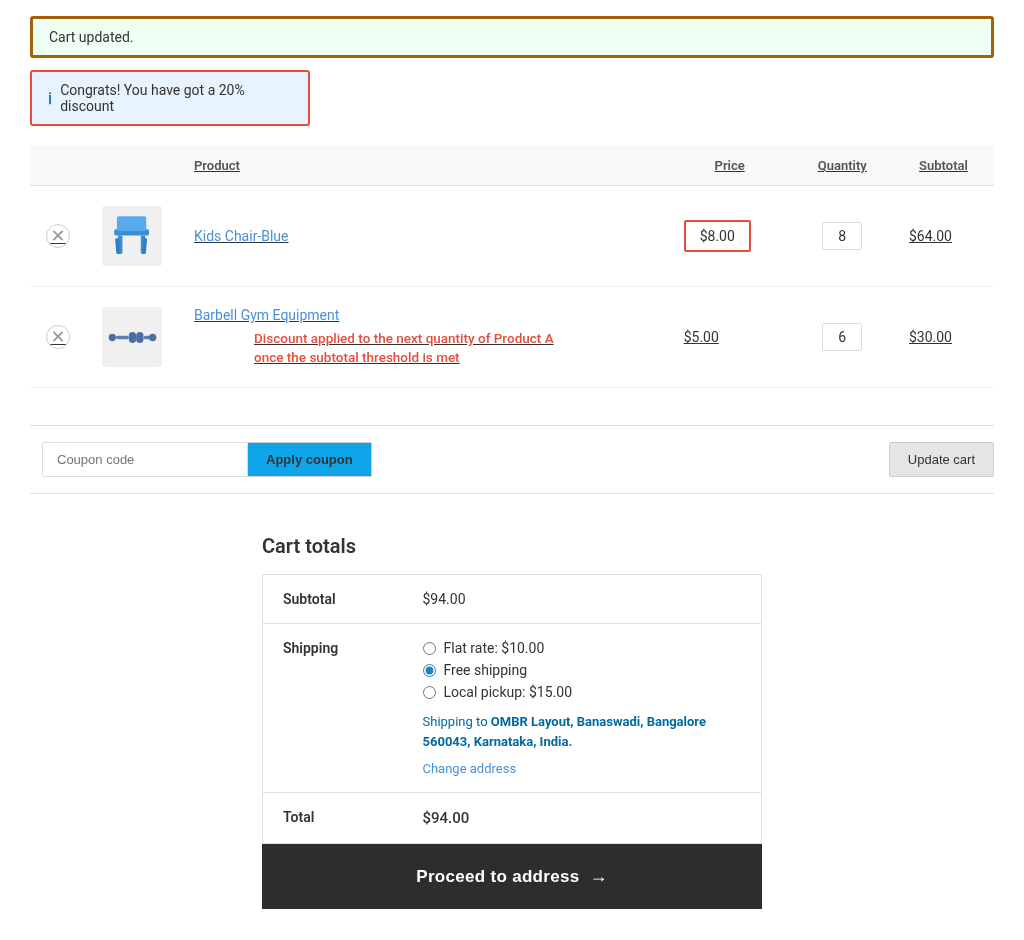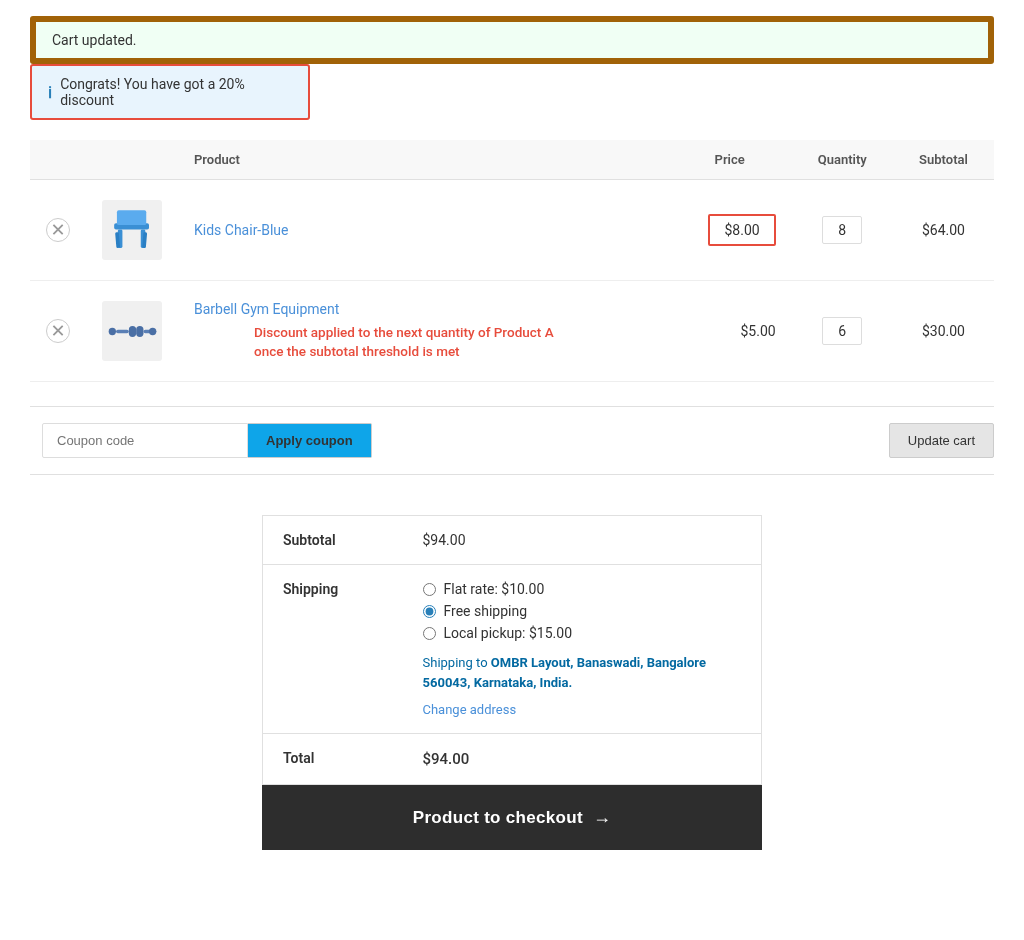--- a/index.html
+++ b/index.html
@@ -11,23 +11,23 @@
     }
     .page-wrapper {
       max-width: 1024px;
       margin: 0 auto;
       padding: 16px 30px;
     }
 
     
     .cart-updated-banner {
       background: #f0fff4;
-      border: 6px solid #a16207;
+      border: 3px solid #a16207;
       padding: 10px 16px;
-      margin-bottom: 0;
+      margin-bottom: 12px;
       border-radius: 3px;
       color: #333;
     }
 
     
     .discount-notice {
       background: #e8f4fd;
       border: 2px solid #e74c3c;
       padding: 10px 16px;
       margin-bottom: 20px;
@@ -42,21 +42,22 @@
     .discount-notice .info-icon {
       color: #2980b9;
       font-size: 16px;
       font-weight: bold;
     }
 
     
     .cart-table {
       width: 100%;
       border-collapse: collapse;
-      margin-bottom: 24px;
+      margin-bottom: 37px;
+      text-decoration: underline;
     }
     .cart-table thead tr {
       background: #f8f8f8;
     }
     .cart-table thead th {
       padding: 12px 16px;
       text-align: left;
       font-weight: 600;
       font-size: 13px;
       color: #555;
@@ -70,23 +71,23 @@
     .cart-table tbody tr {
       border-bottom: 1px solid #eee;
     }
     .cart-table tbody td {
       padding: 20px 16px;
       vertical-align: middle;
     }
     .col-remove { width: 40px; text-align: center; }
     .col-image { width: 80px; }
     .col-name { }
-    .col-price { text-align: right; }
+    .col-price { text-align: left; }
     .col-qty { text-align: center; }
-    .col-subtotal { text-align: center; }
+    .col-subtotal { text-align: left; }
 
     .remove-btn {
       background: none;
       border: none;
       cursor: pointer;
       font-size: 18px;
       color: #999;
       display: flex;
       align-items: center;
       justify-content: center;
@@ -395,20 +396,21 @@
 
   <div class="coupon-row">
     <div class="coupon-left">
       <input type="text" class="coupon-input" placeholder="Coupon code" style="">
       <button class="apply-coupon-btn">Apply coupon</button>
     </div>
     <button class="update-cart-btn">Update cart</button>
   </div>
 
   <div class="cart-totals-section">
+    <h2 class="cart-totals-title">Cart totals</h2>
 
     <table class="totals-table">
 
       <tbody>
           <tr>
         <td>Subtotal</td>
         <td>$94.00</td>
       </tr>
 
       <tr>
@@ -437,19 +439,19 @@
 
       <tr class="total-row">
         <td>Total</td>
         <td>$94.00</td>
       </tr>
     </tbody>
       </table>
 
     <div class="checkout-btn-wrapper">
       <button class="checkout-btn">
-        <span>Product to checkout</span>
+        <span>Proceed to address</span>
         <span class="checkout-arrow">→</span>
       </button>
     </div>
   </div>
 
 </div>
 
 </body></html>

